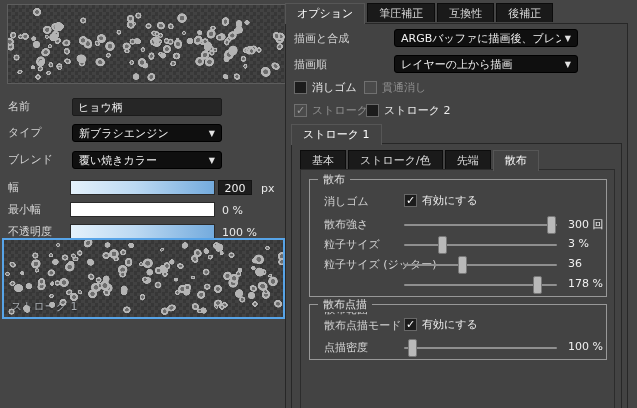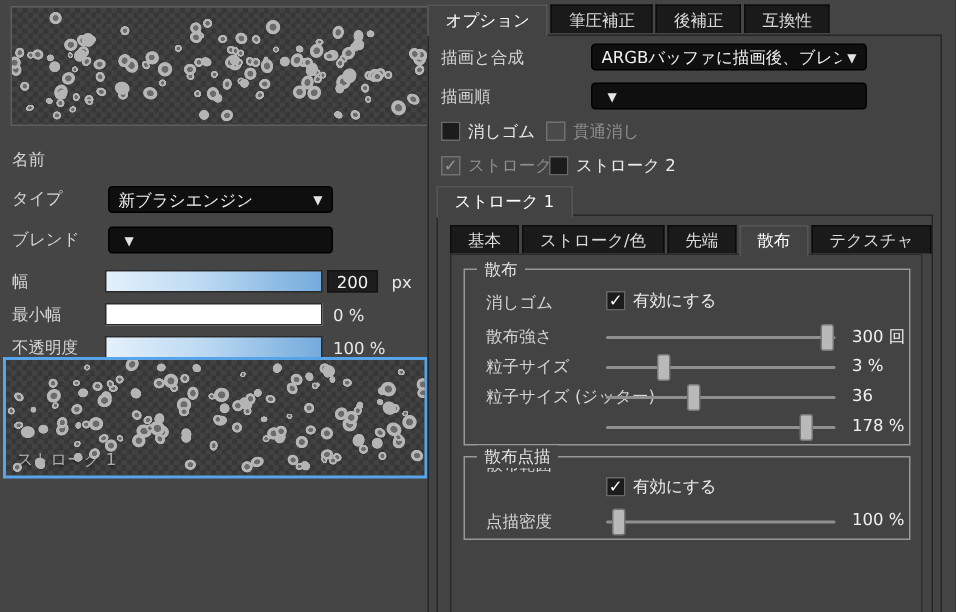--- a/index.html
+++ b/index.html
@@ -188,29 +188,31 @@
       <span class="spot" style="left: 36.9158px; top: 64.8038px; width: 6.80897px; height: 5.77858px; border-radius: 53.6592% 46.5261% 50.4203% 39.3667%; transform: rotate(333deg); background: radial-gradient(closest-side, rgb(107, 107, 107) 0px, rgb(107, 107, 107) 30%, rgb(182, 182, 182) 36%, rgb(182, 182, 182) 64%, rgba(0, 0, 0, 0) 72%);"></span>
       <span class="spot" style="left: 21.5761px; top: 59.4999px; width: 6.04439px; height: 6.79282px; border-radius: 53.5741% 45.866% 35.6923% 40.3806%; transform: rotate(103deg); background: radial-gradient(closest-side, rgb(180, 180, 180) 0px, rgb(180, 180, 180) 62%, rgba(0, 0, 0, 0) 70%);"></span>
       <span class="spot" style="left: 139.997px; top: 32.2154px; width: 10.7953px; height: 9.82279px; border-radius: 47.9757% 49.3857% 57.1094% 41.5269%; transform: rotate(262deg); background: radial-gradient(closest-side, rgb(107, 107, 107) 0px, rgb(107, 107, 107) 30%, rgb(182, 182, 182) 36%, rgb(182, 182, 182) 64%, rgba(0, 0, 0, 0) 72%);"></span>
       <span class="spot" style="left: 38.8704px; top: 25.9039px; width: 13.0519px; height: 12.1825px; border-radius: 35.0165% 43.3505% 53.4514% 50.0415%; transform: rotate(317deg); background: radial-gradient(closest-side, rgb(180, 180, 180) 0px, rgb(180, 180, 180) 62%, rgba(0, 0, 0, 0) 70%);"></span>
       <span class="spot" style="left: 30.6286px; top: 41.242px; width: 13.037px; height: 12.3042px; border-radius: 58.4435% 48.5111% 38.8006% 43.0146%; transform: rotate(150deg); background: radial-gradient(closest-side, rgb(107, 107, 107) 0px, rgb(107, 107, 107) 30%, rgb(182, 182, 182) 36%, rgb(182, 182, 182) 64%, rgba(0, 0, 0, 0) 72%);"></span>
       <span class="spot" style="left: 142.716px; top: 29.2463px; width: 10.3157px; height: 11.4742px; border-radius: 54.4851% 41.4207% 35.8928% 59.8549%; transform: rotate(158deg); background: radial-gradient(closest-side, rgb(180, 180, 180) 0px, rgb(180, 180, 180) 62%, rgba(0, 0, 0, 0) 70%);"></span>
       <span class="spot" style="left: 157.881px; top: 31.7862px; width: 8.61228px; height: 9.15037px; border-radius: 35.026% 58.7712% 36.991% 40.6766%; transform: rotate(47deg); background: radial-gradient(closest-side, rgb(107, 107, 107) 0px, rgb(107, 107, 107) 30%, rgb(182, 182, 182) 36%, rgb(182, 182, 182) 64%, rgba(0, 0, 0, 0) 72%);"></span>
     </div>
 
   <div class="flabel" style="top:98px;">名前</div>
+  <div class="textfield" style="top:98px;">ヒョウ柄</div>
 
   <div class="flabel" style="top:124px;">タイプ</div>
   <div class="dropdown" style="left:72px;top:124px;width:150px;">
     <span class="dd-label">新ブラシエンジン</span>
     <span class="dd-arrow">▼</span>
   </div>
 
   <div class="flabel" style="top:151px;">ブレンド</div>
   <div class="dropdown" style="left:72px;top:151px;width:150px;">
+    <span class="dd-label">覆い焼きカラー</span>
     <span class="dd-arrow">▼</span>
   </div>
 
   <div class="flabel" style="top:179px;">幅</div>
   <div class="hbar" style="top:180px;">
     <div class="fill" style="width: 100%;"></div>
   </div>
   <div class="valuebox" style="top:180px;">200</div>
   <div class="ptext" style="left:261px;top:181px;">px</div>
 
@@ -351,34 +353,35 @@
       <span class="spot" style="left: 248.72px; top: 25.1885px; width: 13.2383px; height: 13.8812px; border-radius: 59.6621% 38.967% 38.6483% 57.8003%; transform: rotate(309deg); background: radial-gradient(closest-side, rgb(180, 180, 180) 0px, rgb(180, 180, 180) 62%, rgba(0, 0, 0, 0) 70%);"></span>
       <span class="spot" style="left: 176.025px; top: 1.3826px; width: 9.7834px; height: 9.18663px; border-radius: 58.9337% 50.207% 50.1912% 36.6746%; transform: rotate(301deg); background: radial-gradient(closest-side, rgb(180, 180, 180) 0px, rgb(180, 180, 180) 62%, rgba(0, 0, 0, 0) 70%);"></span>
       <span class="spot" style="left: 155.007px; top: 65.5613px; width: 10.8774px; height: 10.5177px; border-radius: 38.272% 57.9062% 47.5826% 58.4563%; transform: rotate(273deg); background: radial-gradient(closest-side, rgb(107, 107, 107) 0px, rgb(107, 107, 107) 30%, rgb(182, 182, 182) 36%, rgb(182, 182, 182) 64%, rgba(0, 0, 0, 0) 72%);"></span>
       <span class="spot" style="left: 25.3387px; top: 17.3808px; width: 13.3468px; height: 13.6978px; border-radius: 53.6169% 49.6052% 35.8769% 55.408%; transform: rotate(237deg); background: radial-gradient(closest-side, rgb(107, 107, 107) 0px, rgb(107, 107, 107) 30%, rgb(182, 182, 182) 36%, rgb(182, 182, 182) 64%, rgba(0, 0, 0, 0) 72%);"></span>
       <span class="spot" style="left: 14.837px; top: 29.6195px; width: 6.36585px; height: 5.87597px; border-radius: 53.3895% 46.2836% 35.746% 39.1525%; transform: rotate(254deg); background: radial-gradient(closest-side, rgb(180, 180, 180) 0px, rgb(180, 180, 180) 62%, rgba(0, 0, 0, 0) 70%);"></span>
     </div>
 
   <div class="tabbar" style="left:285px;top:3px;">
     <div class="tab sel">オプション</div>
     <div class="tab">筆圧補正</div>
+    <div class="tab">互換性</div>
     <div class="tab">後補正</div>
-    <div class="tab">互換性</div>
   </div>
 
   <div class="page" style="left:285px;top:23px;width:343px;height:400px;">
 
     <div class="flabel" style="left:8px;top:6px;">描画と合成</div>
     <div class="dropdown" style="left:108px;top:5px;width:184px;">
       <span class="dd-label">ARGBバッファに描画後、ブレンド</span>
       <span class="dd-arrow">▼</span>
     </div>
 
     <div class="flabel" style="left:8px;top:32px;">描画順</div>
     <div class="dropdown" style="left:108px;top:31px;width:184px;">
+      <span class="dd-label">レイヤーの上から描画</span>
       <span class="dd-arrow">▼</span>
     </div>
 
     <div class="cbrow" style="left:8px;top:56px;">
       <span class="checkbox">
           <span class="mark">✓</span>
         </span>
       <span class="cblabel">消しゴム</span>
     </div>
     <div class="cbrow" style="left:78px;top:56px;">
@@ -404,21 +407,20 @@
     <div class="tabbar" style="left:5px;top:100px;">
       <div class="tab sel">ストローク 1</div>
     </div>
     <div class="page" style="left:5px;top:119px;width:331px;height:290px;">
 
       <div class="tabbar" style="left:8px;top:6px;">
         <div class="tab">基本</div>
         <div class="tab">ストローク/色</div>
         <div class="tab">先端</div>
         <div class="tab sel">散布</div>
-        <div class="tab">テクスチャ</div>
       </div>
 
       <div class="page" style="left:8px;top:25px;width:315px;height:260px;border-color:#2c2c2c;">
 
         <div class="groupbox" style="left:8px;top:9px;width:298px;height:118px;">
           <span class="grouptitle">散布</span>
 
           <div class="srow-label" style="top:14px;">消しゴム</div>
           <div class="cbrow" style="left:94px;top:13px;">
             <span class="checkbox on">
@@ -448,20 +450,21 @@
           <div class="srow-label" style="top:97px;margin-top:25px;">散布範囲</div>
           <div class="track" style="top:104px;">
             <div class="handle" style="left: 87%;"></div>
           </div>
           <div class="sval" style="top:97px;">178 %</div>
         </div>
 
         <div class="groupbox" style="left:8px;top:134px;width:298px;height:56px;">
           <span class="grouptitle">散布点描</span>
 
+          <div class="srow-label" style="top:13px;">散布点描モード</div>
           <div class="cbrow" style="left:94px;top:12px;">
             <span class="checkbox on">
                 <span class="mark">✓</span>
               </span>
             <span class="cblabel">有効にする</span>
           </div>
 
           <div class="srow-label" style="top:35px;">点描密度</div>
           <div class="track" style="top:42px;">
             <div class="handle" style="left: 5%;"></div>

